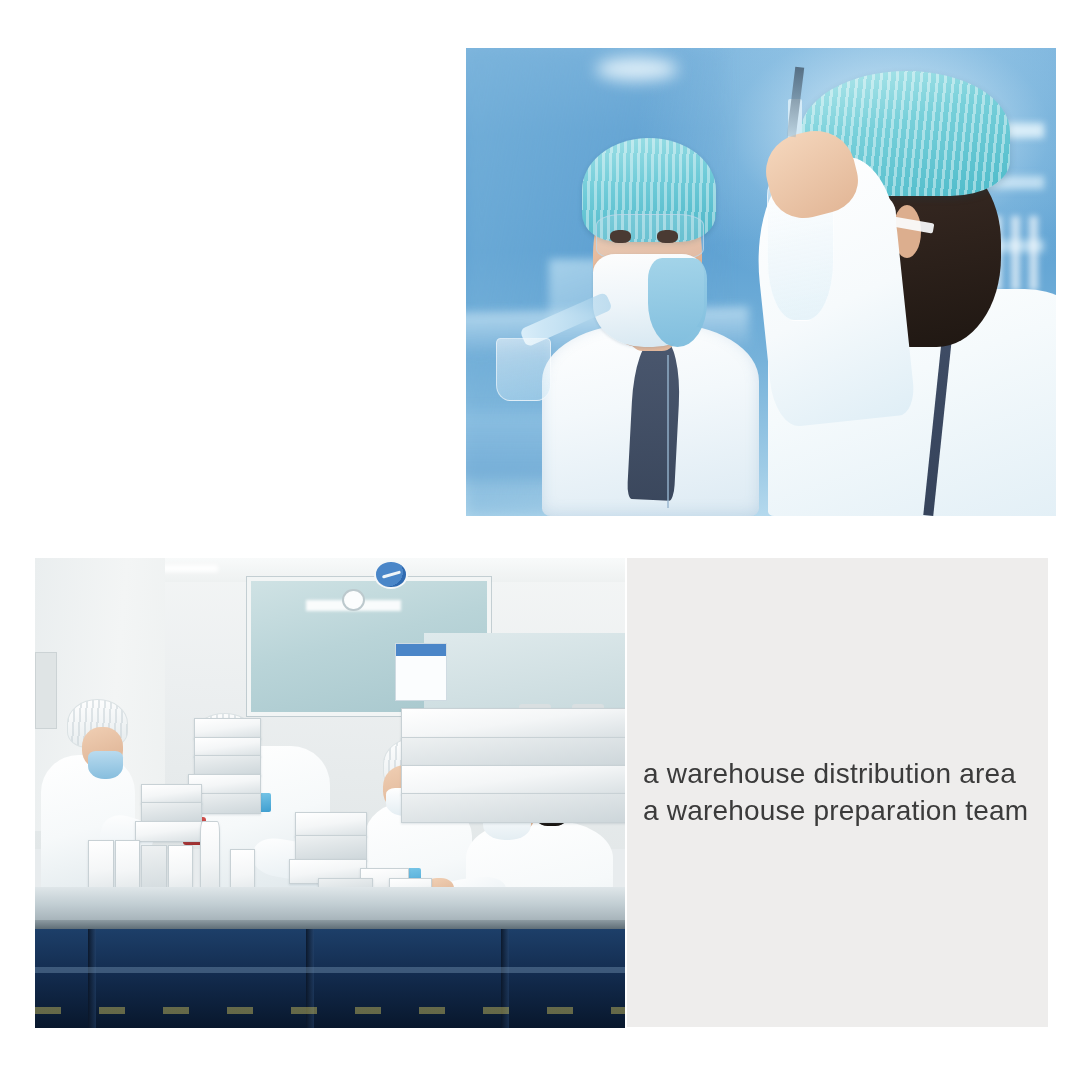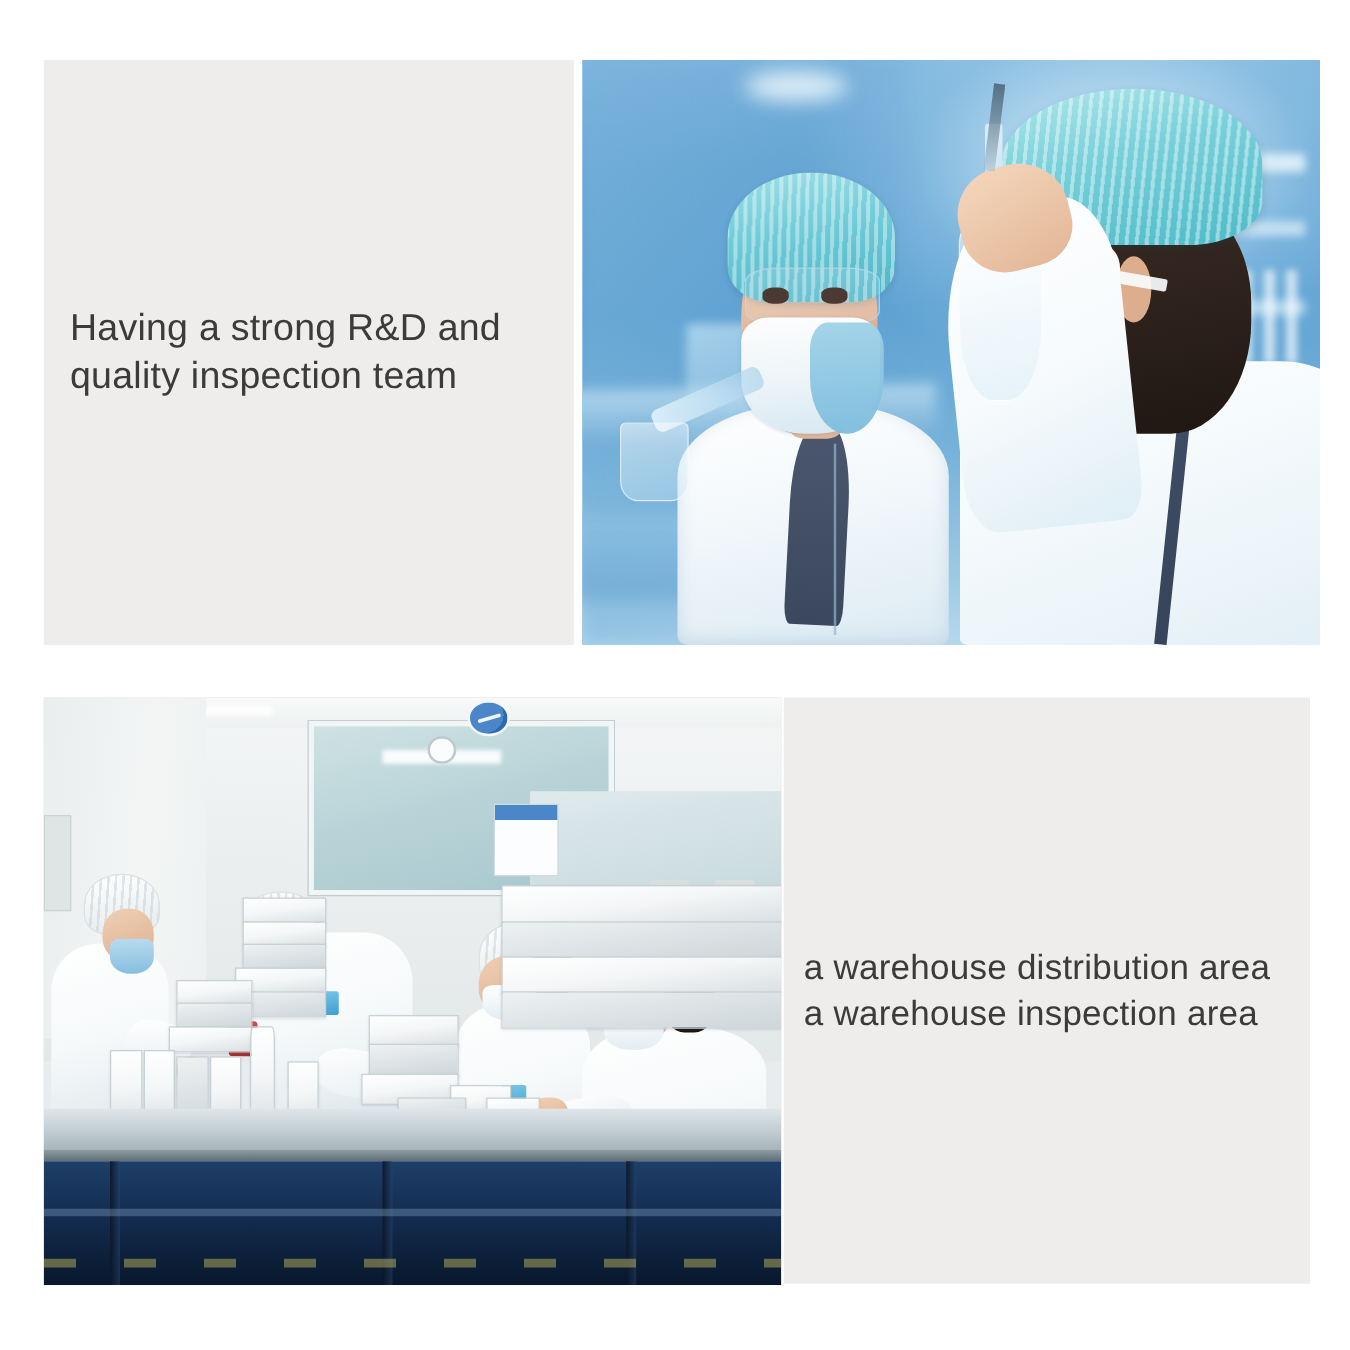--- a/index.html
+++ b/index.html
@@ -483,24 +483,20 @@
     border-radius: 3px;
   }
 </style>
 </head>
 <body>
 
 <div class="page">
 
   <div class="block-top">
 
-    <div class="panel-top-text">
-      <div class="caption">Having a strong R&amp;D and
-quality inspection team</div>
-    </div>
 
     <div class="photo-top">
       <div class="lab-scene">
         <div class="lab-bg"></div>
         <div class="lab-wallpanel"></div>
         <div class="lab-ceil-lamp"></div>
         <div class="lab-shelfbox"></div>
         <div class="lab-counter"></div>
         <div class="lab-counter2"></div>
         <div class="lab-rack"></div>
@@ -635,17 +631,17 @@
         <div class="wh-leg1"></div>
         <div class="wh-leg2"></div>
         <div class="wh-leg3"></div>
         <div class="wh-rail"></div>
         <div class="wh-floorstripe"></div>
       </div>
     </div>
 
     <div class="panel-bottom-text">
       <div class="caption caption-right">a warehouse distribution area
-a warehouse inspection area</div>
+a warehouse preparation team</div>
     </div>
   </div>
 
 </div>
 
 </body></html>

